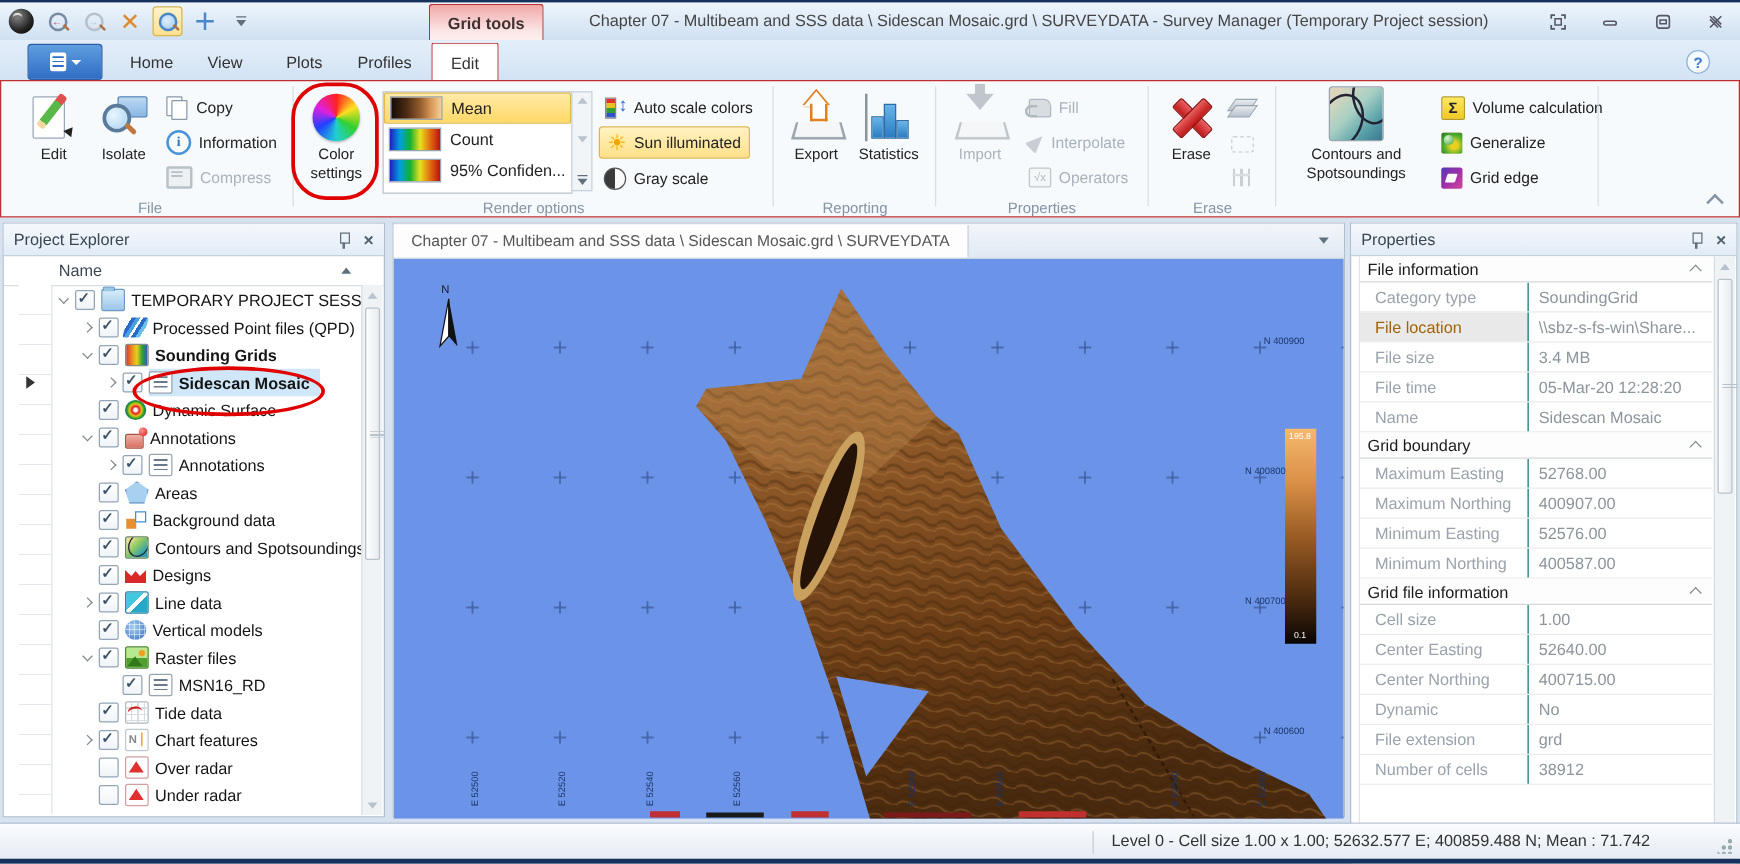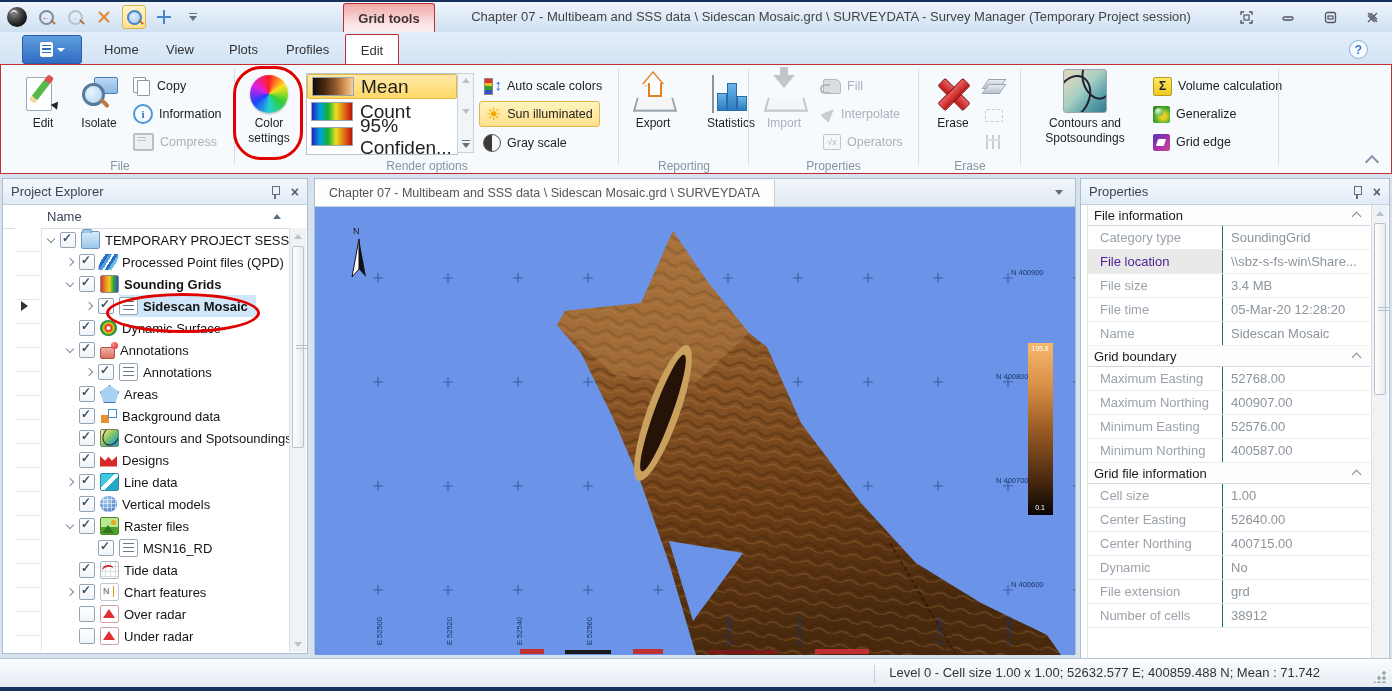--- a/index.html
+++ b/index.html
@@ -109,21 +109,21 @@
   .ic-contours{width:42px;height:42px;border-radius:3px;border:1px solid #98a4b0;position:relative;overflow:hidden;
       background:linear-gradient(135deg,#ded6bc 10%,#a8d0c4 45%,#58a0a8 75%,#3a7890);}
   .ic-contours::before{content:"";position:absolute;left:-8px;top:4px;width:30px;height:42px;border:2.5px solid #223;border-radius:50%;transform:rotate(25deg);}
   .ic-contours::after{content:"";position:absolute;left:18px;top:-12px;width:26px;height:38px;border:2.5px solid #223;border-radius:50%;transform:rotate(-15deg);}
   .ic-sigma{width:17px;height:17px;background:linear-gradient(#ffe860,#f0c820);border:1px solid #b89a20;border-radius:2px;color:#223;font-size:12px;font-weight:bold;display:flex;align-items:center;justify-content:center;}
   .ic-general{width:17px;height:17px;border-radius:2px;background:radial-gradient(circle at 60% 60%,#e8d020 0 20%,#50b030 55%,#207020),linear-gradient(#e86020,#e0a020);position:relative;}
   .ic-general::after{content:"";position:absolute;left:2px;top:2px;width:8px;height:8px;border-radius:50%;background:radial-gradient(circle at 35% 30%,#d8f8d0,#40a040);}
   .ic-gridedge{width:17px;height:17px;border-radius:2px;background:linear-gradient(135deg,#5038b8,#a030a8,#d04898);position:relative;}
   .ic-gridedge::after{content:"";position:absolute;left:4px;top:5px;width:8px;height:7px;background:#fff;transform:skewX(-18deg);border-radius:1px;}
   .listbox{left:305px;top:8px;width:150px;height:80px;background:#fff;border:1px solid #b8c4d0;}
-  .lrow{height:25px;display:flex;align-items:center;gap:7px;padding:0 4px;font-size:19px;color:#222;box-sizing:border-box;}
+  .lrow{height:25px;display:flex;align-items:center;gap:7px;padding:0 4px;font-size:13px;color:#222;box-sizing:border-box;}
   .lrow.sel{background:linear-gradient(#ffe9a8,#ffd966);border:1px solid #e0b84a;border-radius:2px;}
   .lscroll{left:456px;top:8px;width:17px;height:80px;border:1px solid #c8d2dc;background:#f2f5f8;display:flex;flex-direction:column;align-items:center;justify-content:space-between;padding:4px 0;box-sizing:border-box;}
   .tri-u{width:0;height:0;border-left:4px solid transparent;border-right:4px solid transparent;border-bottom:5px solid #b8c2cc;}
   .tri-d{width:0;height:0;border-left:4px solid transparent;border-right:4px solid transparent;border-top:5px solid #b8c2cc;}
   .tri-d.dark{border-top-color:#60707e;}
   .drop{display:flex;flex-direction:column;align-items:center;}
   .drop .bar{width:8px;height:1.5px;background:#60707e;margin-bottom:2px;}
   .chevcollapse{position:absolute;right:14px;top:92px;width:8px;height:8px;border-top:2px solid #8494a4;border-left:2px solid #8494a4;transform:rotate(45deg);}
   
   .annot{position:absolute;border:3px solid #e00000;pointer-events:none;z-index:50;}
@@ -196,21 +196,21 @@
   
   .maptab{height:27px;background:linear-gradient(#f2f6fa,#e0e9f2);border-bottom:1px solid #c4d0dc;display:flex;align-items:center;}
   .maptab .t{height:26px;background:#fdfdfd;border-right:1px solid #c4d0dc;display:flex;align-items:center;padding:0 14px;font-size:12.5px;color:#555;}
   .maptab .dd{margin-left:auto;margin-right:12px;}
   
   .psection{height:21px;font-size:13px;color:#1a1a1a;padding:3px 8px 0 6px;border-bottom:1px solid #d4d8dc;background:#fdfdfd;position:relative;box-sizing:border-box;}
   .psection .chev{position:absolute;right:10px;top:8px;width:6px;height:6px;border-top:1.6px solid #808890;border-left:1.6px solid #808890;transform:rotate(45deg);}
   .prow{display:flex;height:23px;border-bottom:1px solid #ececec;font-size:13px;align-items:center;}
   .plabel{width:122px;padding-left:12px;color:#9aa2ab;border-right:1px solid #0f766e;height:100%;display:flex;align-items:center;flex:none;}
   .pvalue{flex:1;padding-left:8px;color:#8c949c;white-space:nowrap;overflow:hidden;}
-  .prow.sel .plabel{background:#e9e9e9;color:#4c1d95;}
+  .prow.sel .plabel{background:#e9e9e9;color:#a16207;}
   
   .statusbar{left:0;top:656px;width:1392px;height:29px;background:linear-gradient(#fbfdff,#e4ebf3);border-top:1px solid #b8c4d4;}
   .statustext{position:absolute;right:72px;top:6px;font-size:13px;color:#333;border-left:1px solid #c8ccd4;padding-left:14px;height:18px;}
   .grip{position:absolute;right:6px;bottom:5px;width:12px;height:12px;
      background:radial-gradient(circle at 10px 2px,#9aa 1.5px,transparent 2px),radial-gradient(circle at 10px 7px,#9aa 1.5px,transparent 2px),radial-gradient(circle at 5px 7px,#9aa 1.5px,transparent 2px),radial-gradient(circle at 10px 12px,#9aa 1.5px,transparent 2px),radial-gradient(circle at 5px 12px,#9aa 1.5px,transparent 2px),radial-gradient(circle at 0px 12px,#9aa 1.5px,transparent 2px);}
   .bottomedge{left:0;top:685px;width:1392px;height:6px;background:#16325c;}
 </style>
 </head>
 <body>
 
@@ -371,21 +371,21 @@
       <div class="ric">
           <span class="ic-export">
             <span class="box"></span>
             <span class="arrow2"></span>
             <span class="arrow"></span>
             <span class="stem"></span>
           </span>
         </div>
       <span>Export</span>
     </div>
-    <div class="rbig" style="left:702px;">
+    <div class="rbig" style="left:682px;">
       <div class="ric">
           <span class="ic-stats">
             <i style="left:3px;height:16px;"></i>
             <i style="left:13px;height:26px;"></i>
             <i style="left:23px;height:13px;"></i>
           </span>
         </div>
       <span>Statistics</span>
     </div>
     <div class="rglabel" style="left:620px;width:126px;">Reporting</div>

